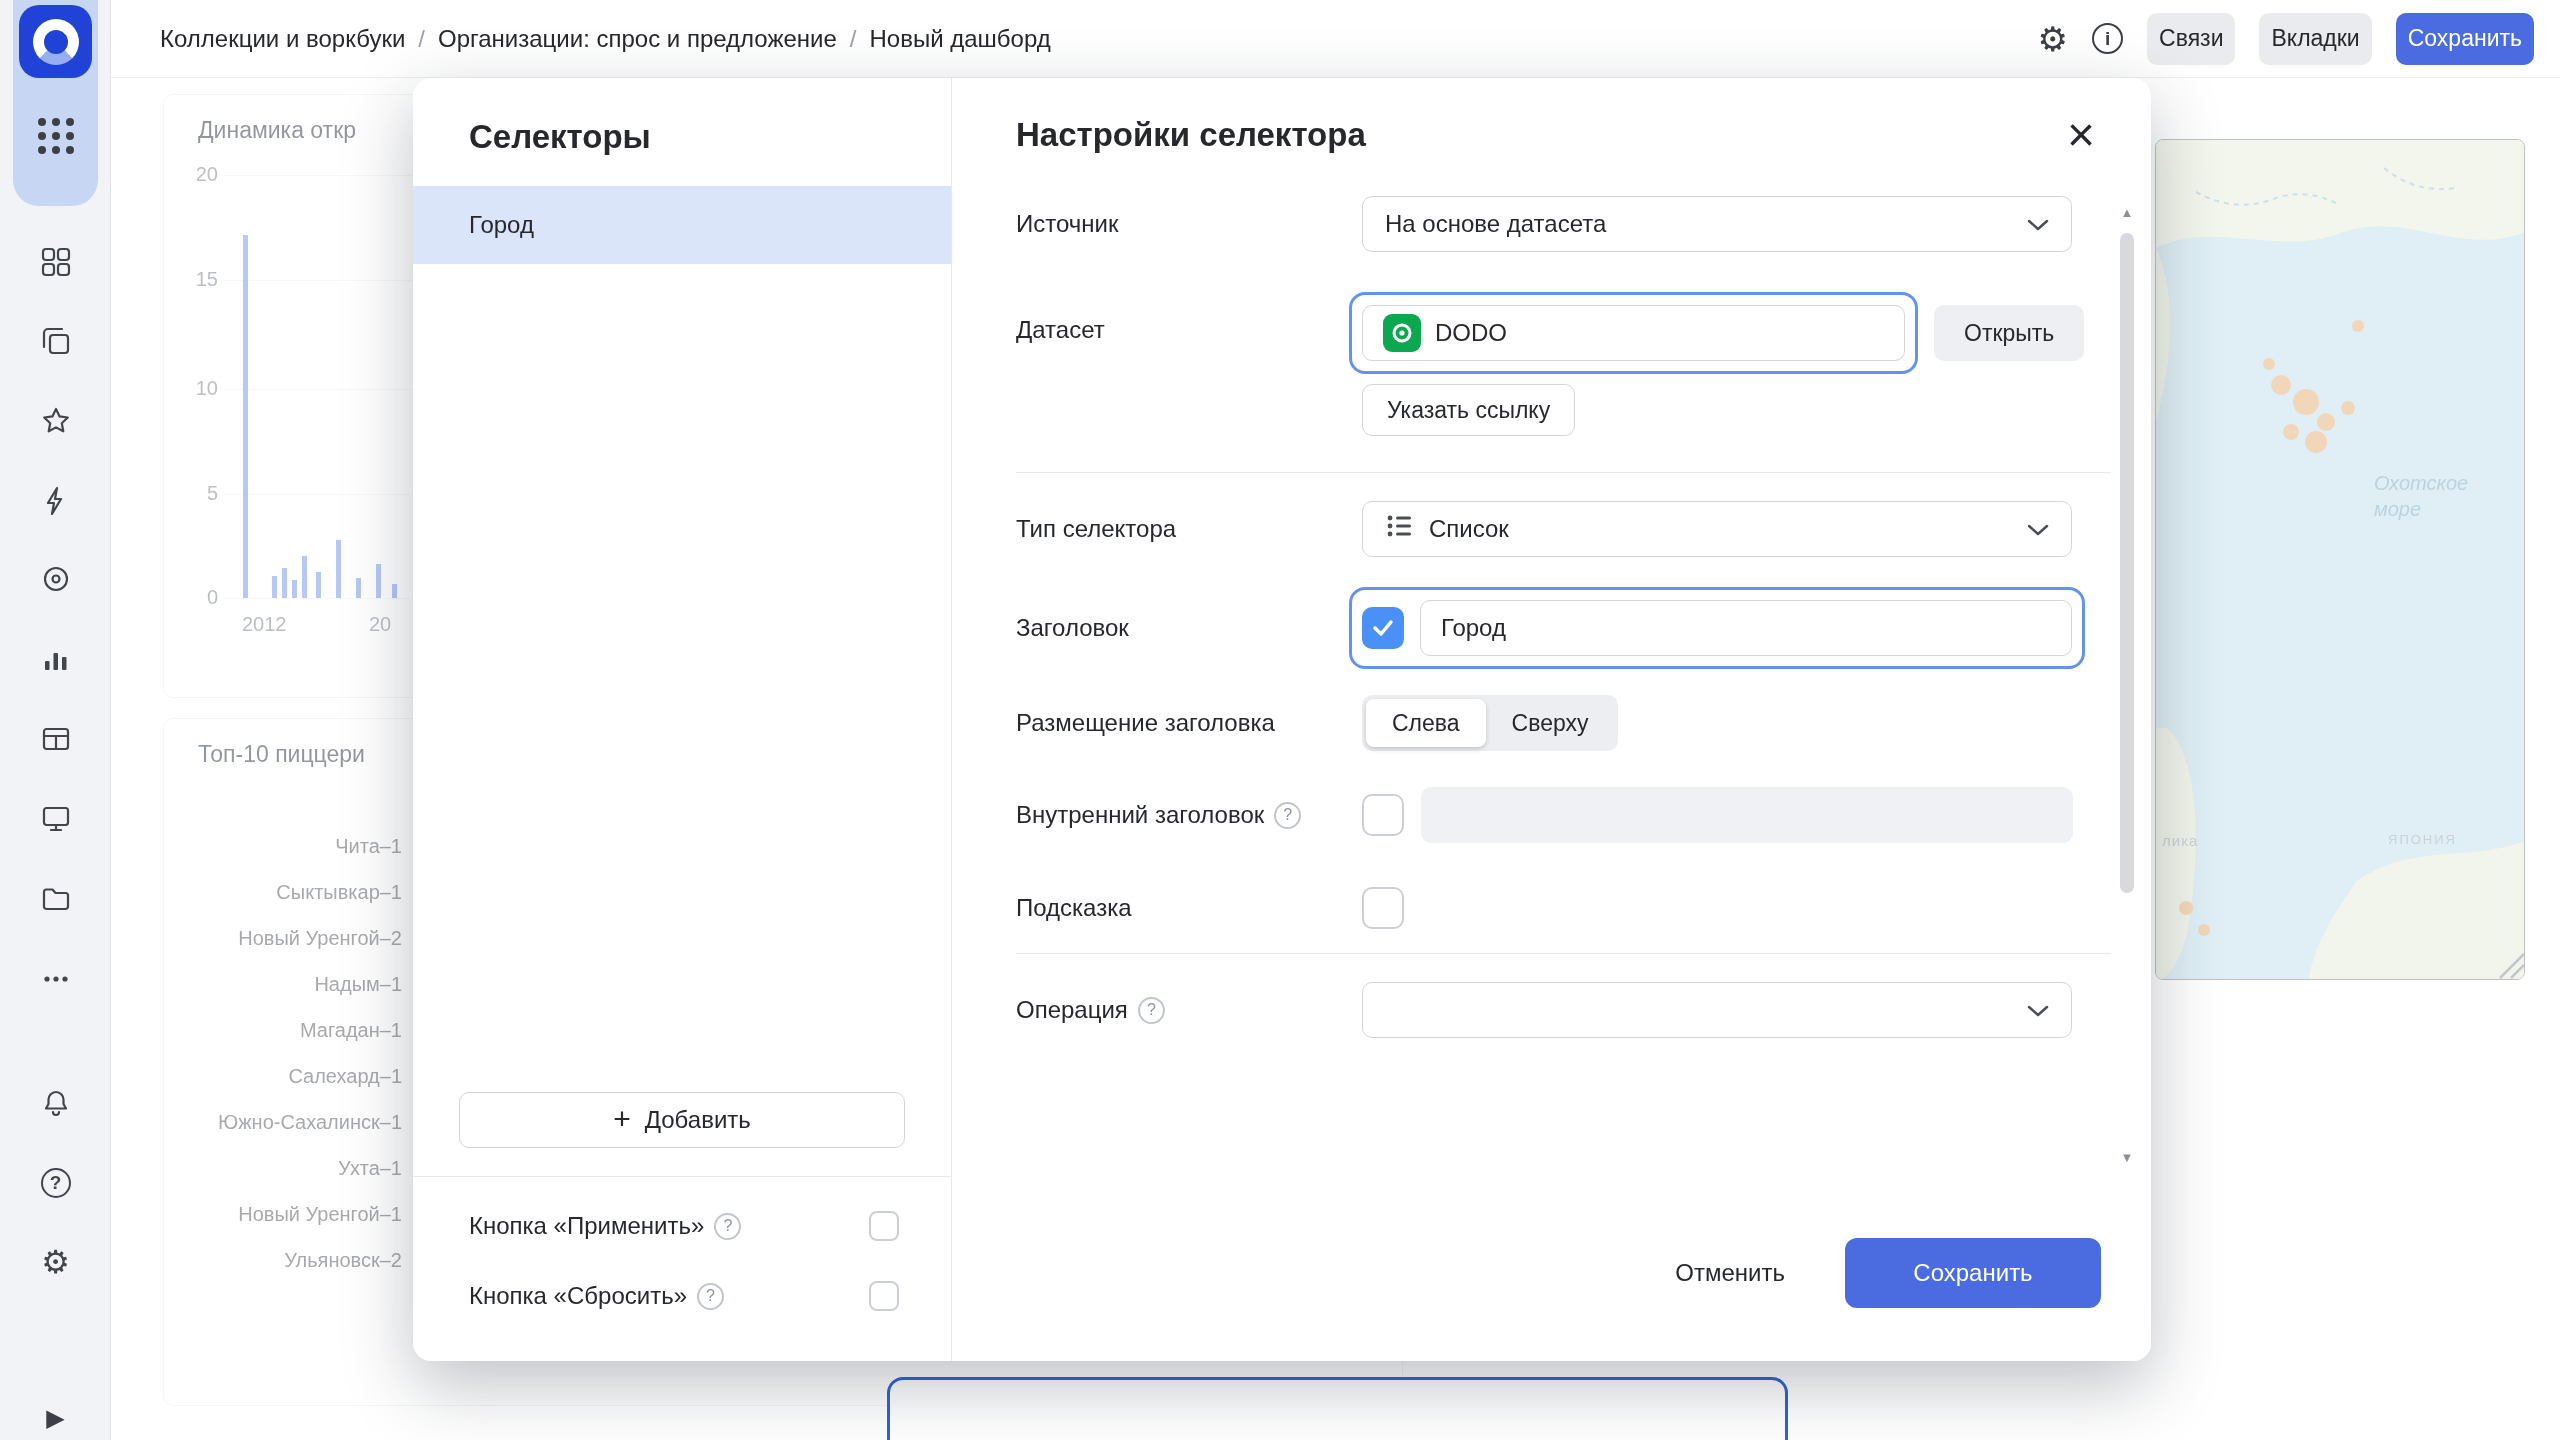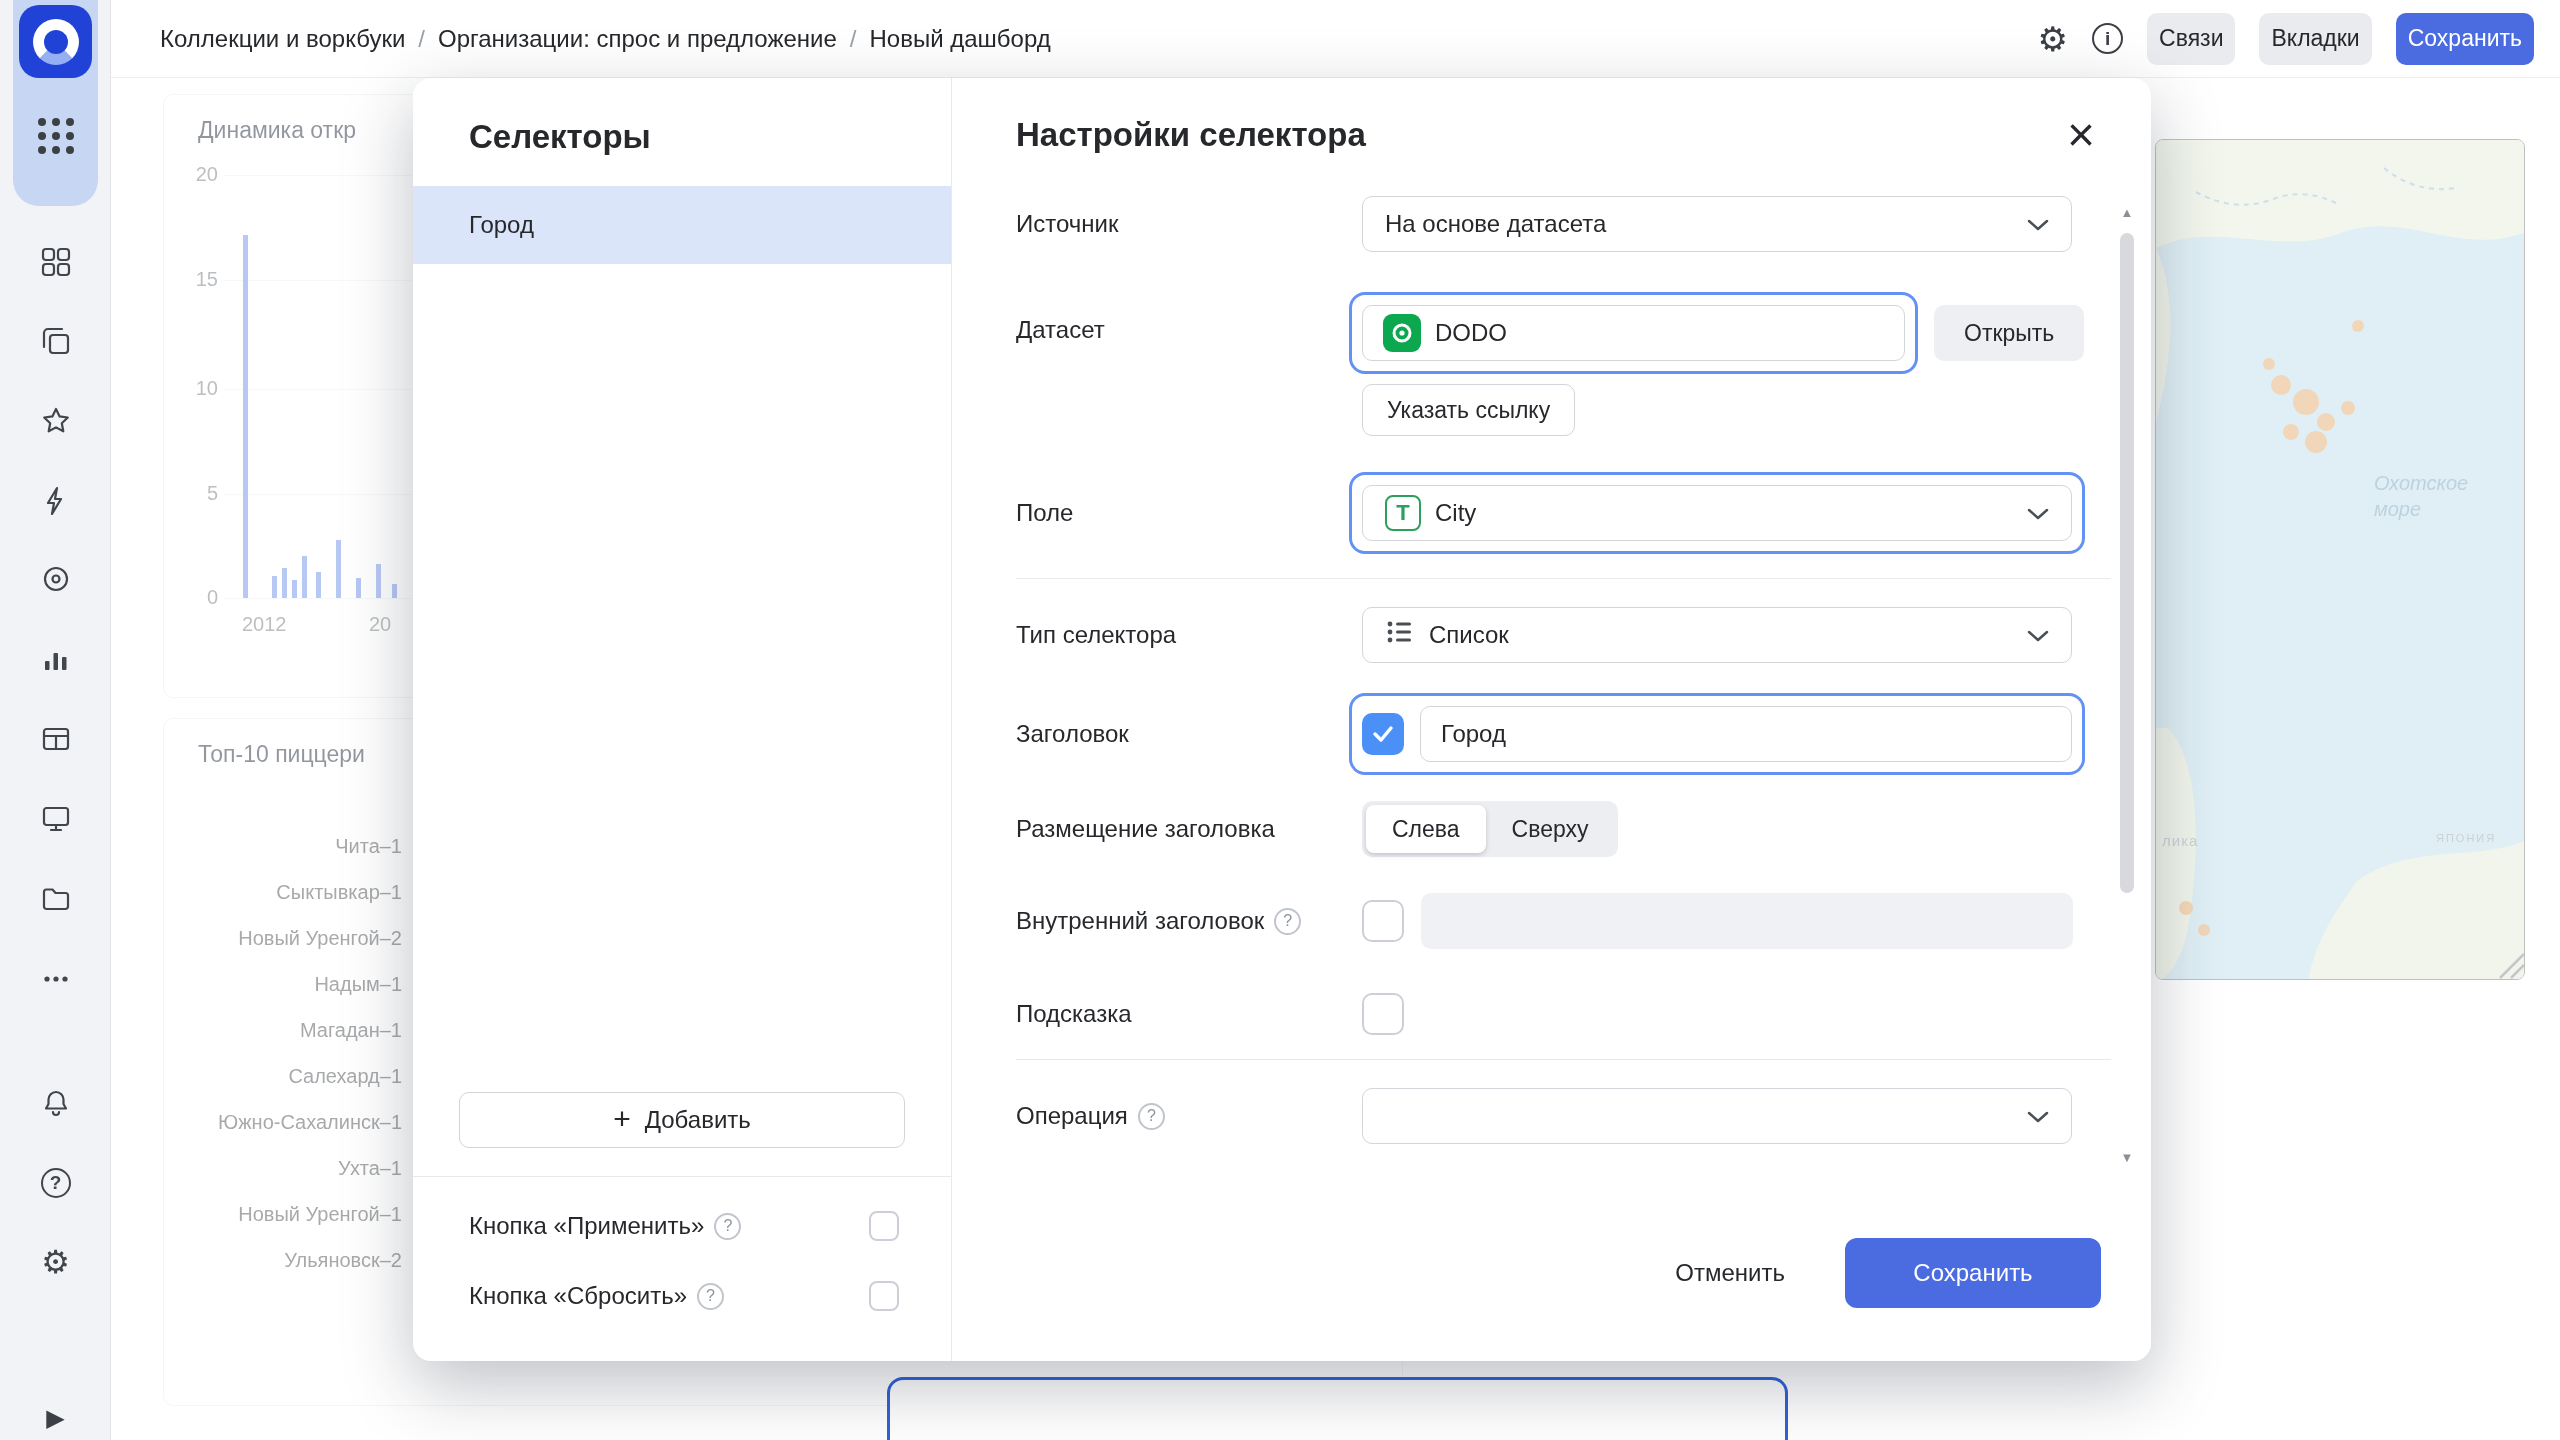--- a/index.html
+++ b/index.html
@@ -46,21 +46,21 @@
   .bar { position:absolute; bottom:0; width:5px; background:#5f86e8; }
   .xtick { position:absolute; top:518px; font-size:20px; color:#6b7178; }
   .card2 { left:52px; top:640px; width:1240px; height:688px; }
   .top10-list { position:absolute; left:0; top:104px; width:238px; }
   .top10-item { height:46px; display:flex; align-items:center; justify-content:flex-end; font-size:20px; color:#3c4046; white-space:nowrap; }
 
   
   .map-card { position:absolute; left:2044px; top:61px; width:370px; height:841px; border:1px solid #737373; border-radius:8px; background:#b9dbe9; overflow:hidden; }
   .map-dot { position:absolute; border-radius:50%; background:rgba(233,150,64,0.78); transform:translate(-50%,-50%); }
   .map-label-sea { position:absolute; left:218px; top:330px; width:120px; font-size:20px; font-style:italic; color:#6c9cb8; line-height:1.3; }
-  .map-label-japan { position:absolute; left:232px; top:692px; font-size:11px; letter-spacing:2px; color:#8d9aa3;margin-left:48px; }
+  .map-label-japan { position:absolute; left:232px; top:692px; font-size:13px; letter-spacing:2px; color:#8d9aa3; }
   .map-label-partial { position:absolute; left:6px; top:692px; font-size:15px; letter-spacing:1px; color:#8d9aa3; }
 
   
   .overlay { position:absolute; left:111px; top:78px; right:0; bottom:0; background:rgba(255,255,255,0.55); z-index:2; }
 
   
   .bottom-widget { position:absolute; left:887px; top:1377px; width:901px; height:120px; background:#fff; border:3px solid #2f63d8; border-radius:16px; z-index:3; }
 
   
   .modal { position:absolute; left:413px; top:78px; width:1738px; height:1283px; background:#fff; border-radius:18px; box-shadow:0 24px 70px rgba(25,32,50,0.28); z-index:10; display:flex; overflow:hidden; }
@@ -378,32 +378,20 @@
                 </div>
               </div>
               <button class="btn-light">Открыть</button>
             </div>
             <div style="margin-top:10px;">
               <button class="btn-outline">Указать ссылку</button>
             </div>
           </div>
         </div>
 
-        <div class="form-row mb18">
-          <div class="form-label">Поле</div>
-          <div class="hl">
-            <div class="select">
-              <span class="t-icon">T</span>
-              <span>City</span>
-              <span class="chev"><svg width="22" height="14" viewBox="0 0 22 14">
-                    <path d="M2 3 L11 11 L20 3" stroke="#4a4e55" stroke-width="2.5" fill="none" stroke-linecap="round" stroke-linejoin="round"></path>
-                  </svg></span>
-            </div>
-          </div>
-        </div>
 
         <div class="form-divider"></div>
 
         <div class="form-row mb30">
           <div class="form-label">Тип селектора</div>
           <div class="select">
             <span><svg width="30" height="30" viewBox="0 0 30 30">
                   <circle cx="5" cy="7" r="2.4" fill="#4a4e55"></circle>
                   <rect x="11" y="5.6" width="15" height="3" rx="1.5" fill="#4a4e55"></rect>
                   <circle cx="5" cy="15" r="2.4" fill="#4a4e55"></circle>

